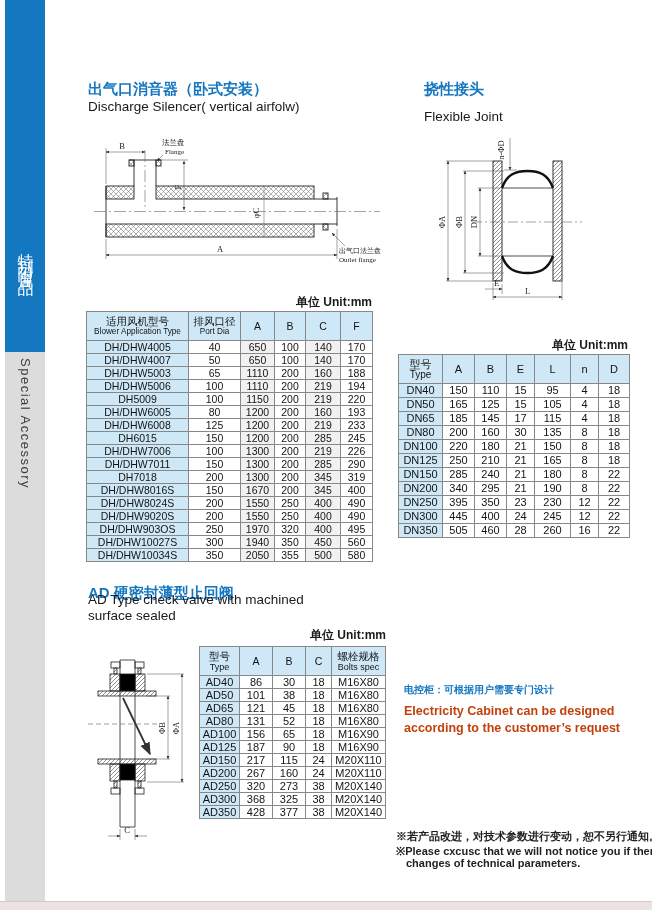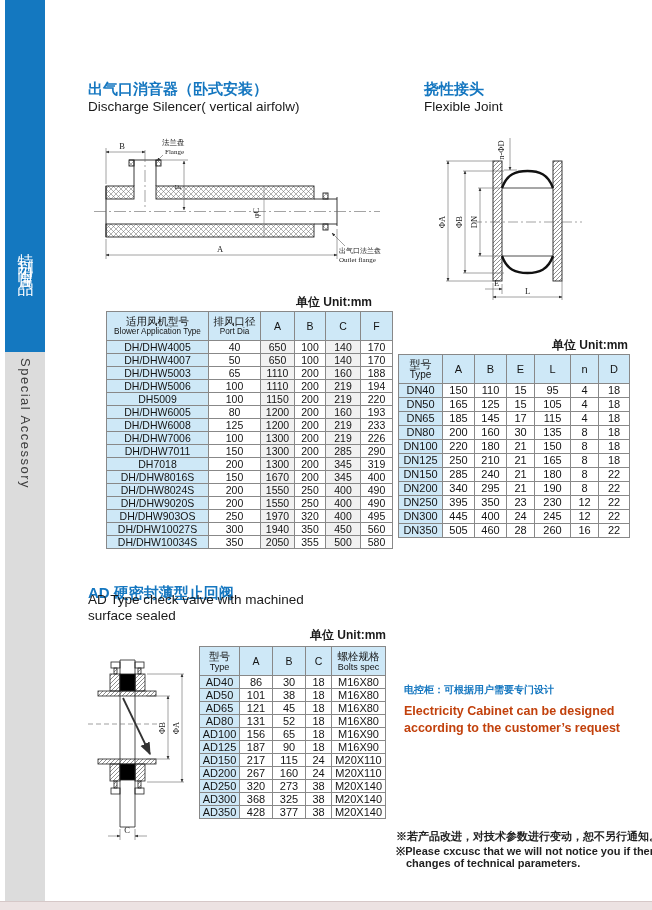--- a/index.html
+++ b/index.html
@@ -22,21 +22,21 @@
   .unit { font-size:12px; font-weight:700; color:#1a1a1a; }
 
   table { border-collapse:collapse; table-layout:fixed; border:1px solid #666; }
   th,td { border:1px solid #888; text-align:center; vertical-align:middle;
           color:#141414; overflow:hidden; white-space:nowrap; }
   thead th { background:var(--table-header-bg,#cee8f7); font-weight:normal; padding:3px 0; }
   td:first-child { background:var(--table-header-bg,#cee8f7); }
   .h-cn { line-height:12px; }
   .h-en { line-height:10px; }
 
-  .t1 { width:286px; font-size:10.5px;margin-left:20px; }
+  .t1 { width:286px; font-size:10.5px; }
   .t1 td { height:12.5px; line-height:12px; }
   .t1 .h-cn { font-size:10.5px; }
   .t1 .h-en { font-size:8.2px; }
   .t1 td:nth-child(3), .t1 td:nth-child(5) { background:#f1f1f1; }
 
   .t2 { width:231px; font-size:11px; }
   .t2 td { height:14px; line-height:13px; }
   .t2 .h-cn { font-size:11px; }
   .t2 .h-en { font-size:10px; }
 
@@ -201,20 +201,28 @@
         </tr>
         <tr>
           <td>DH/DHW6008</td>
           <td>125</td>
           <td>1200</td>
           <td>200</td>
           <td>219</td>
           <td>233</td>
         </tr>
         <tr>
+          <td>DH6015</td>
+          <td>150</td>
+          <td>1200</td>
+          <td>200</td>
+          <td>285</td>
+          <td>245</td>
+        </tr>
+        <tr>
           <td>DH/DHW7006</td>
           <td>100</td>
           <td>1300</td>
           <td>200</td>
           <td>219</td>
           <td>226</td>
         </tr>
         <tr>
           <td>DH/DHW7011</td>
           <td>150</td>
@@ -276,21 +284,21 @@
           <td>350</td>
           <td>2050</td>
           <td>355</td>
           <td>500</td>
           <td>580</td>
         </tr>
       </tbody>
   </table>
 
   <div class="abs sec-title" style="left:424px;top:80px">挠性接头</div>
-  <div class="abs sec-sub" style="left:424px;top:99px">Flexible Joint</div>
+  <div class="abs sec-sub" style="left:424px;top:109px">Flexible Joint</div>
 
   <svg class="abs" style="left:438px;top:126px" width="207" height="188" viewBox="0 0 207 188">
     <defs>
       <pattern id="fd" width="4" height="4" patternUnits="userSpaceOnUse">
         <path d="M0,4L4,0" stroke="#444" stroke-width="0.6"></path>
       </pattern>
       <marker id="fa" viewBox="0 0 10 10" refX="9" refY="5" markerWidth="7" markerHeight="7" orient="auto-start-reverse">
         <path d="M0,1L10,5L0,9z" fill="#333"></path>
       </marker>
     </defs>

